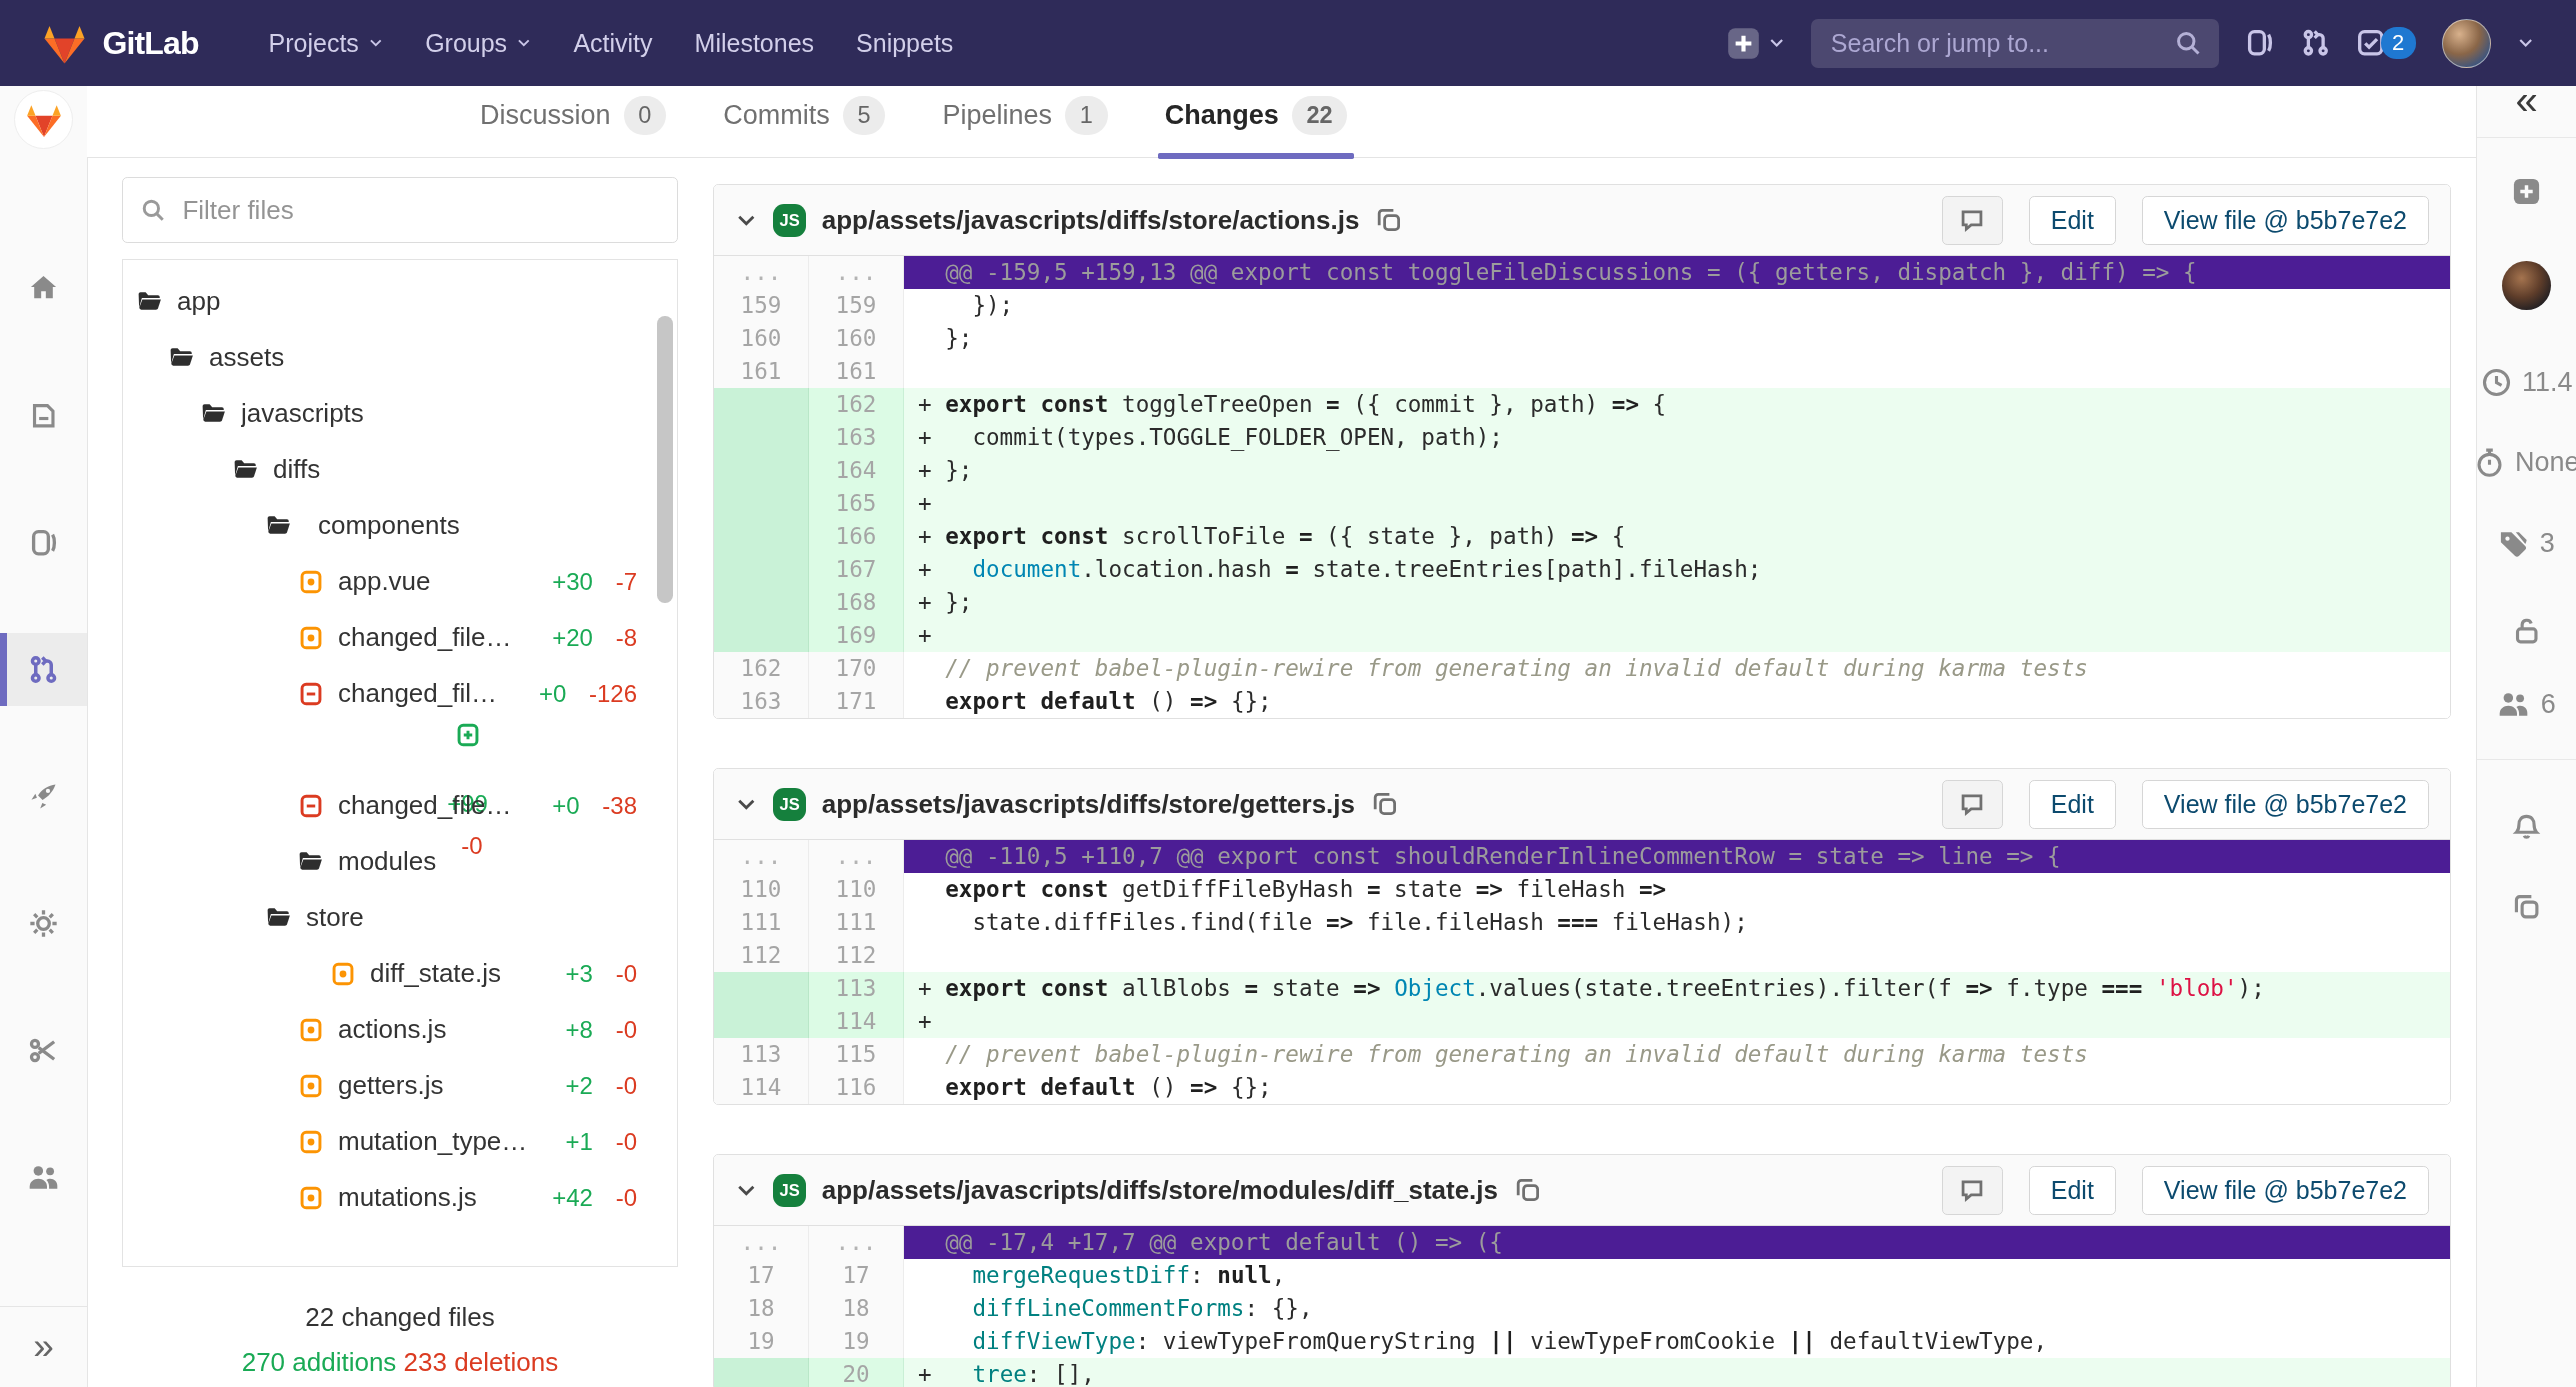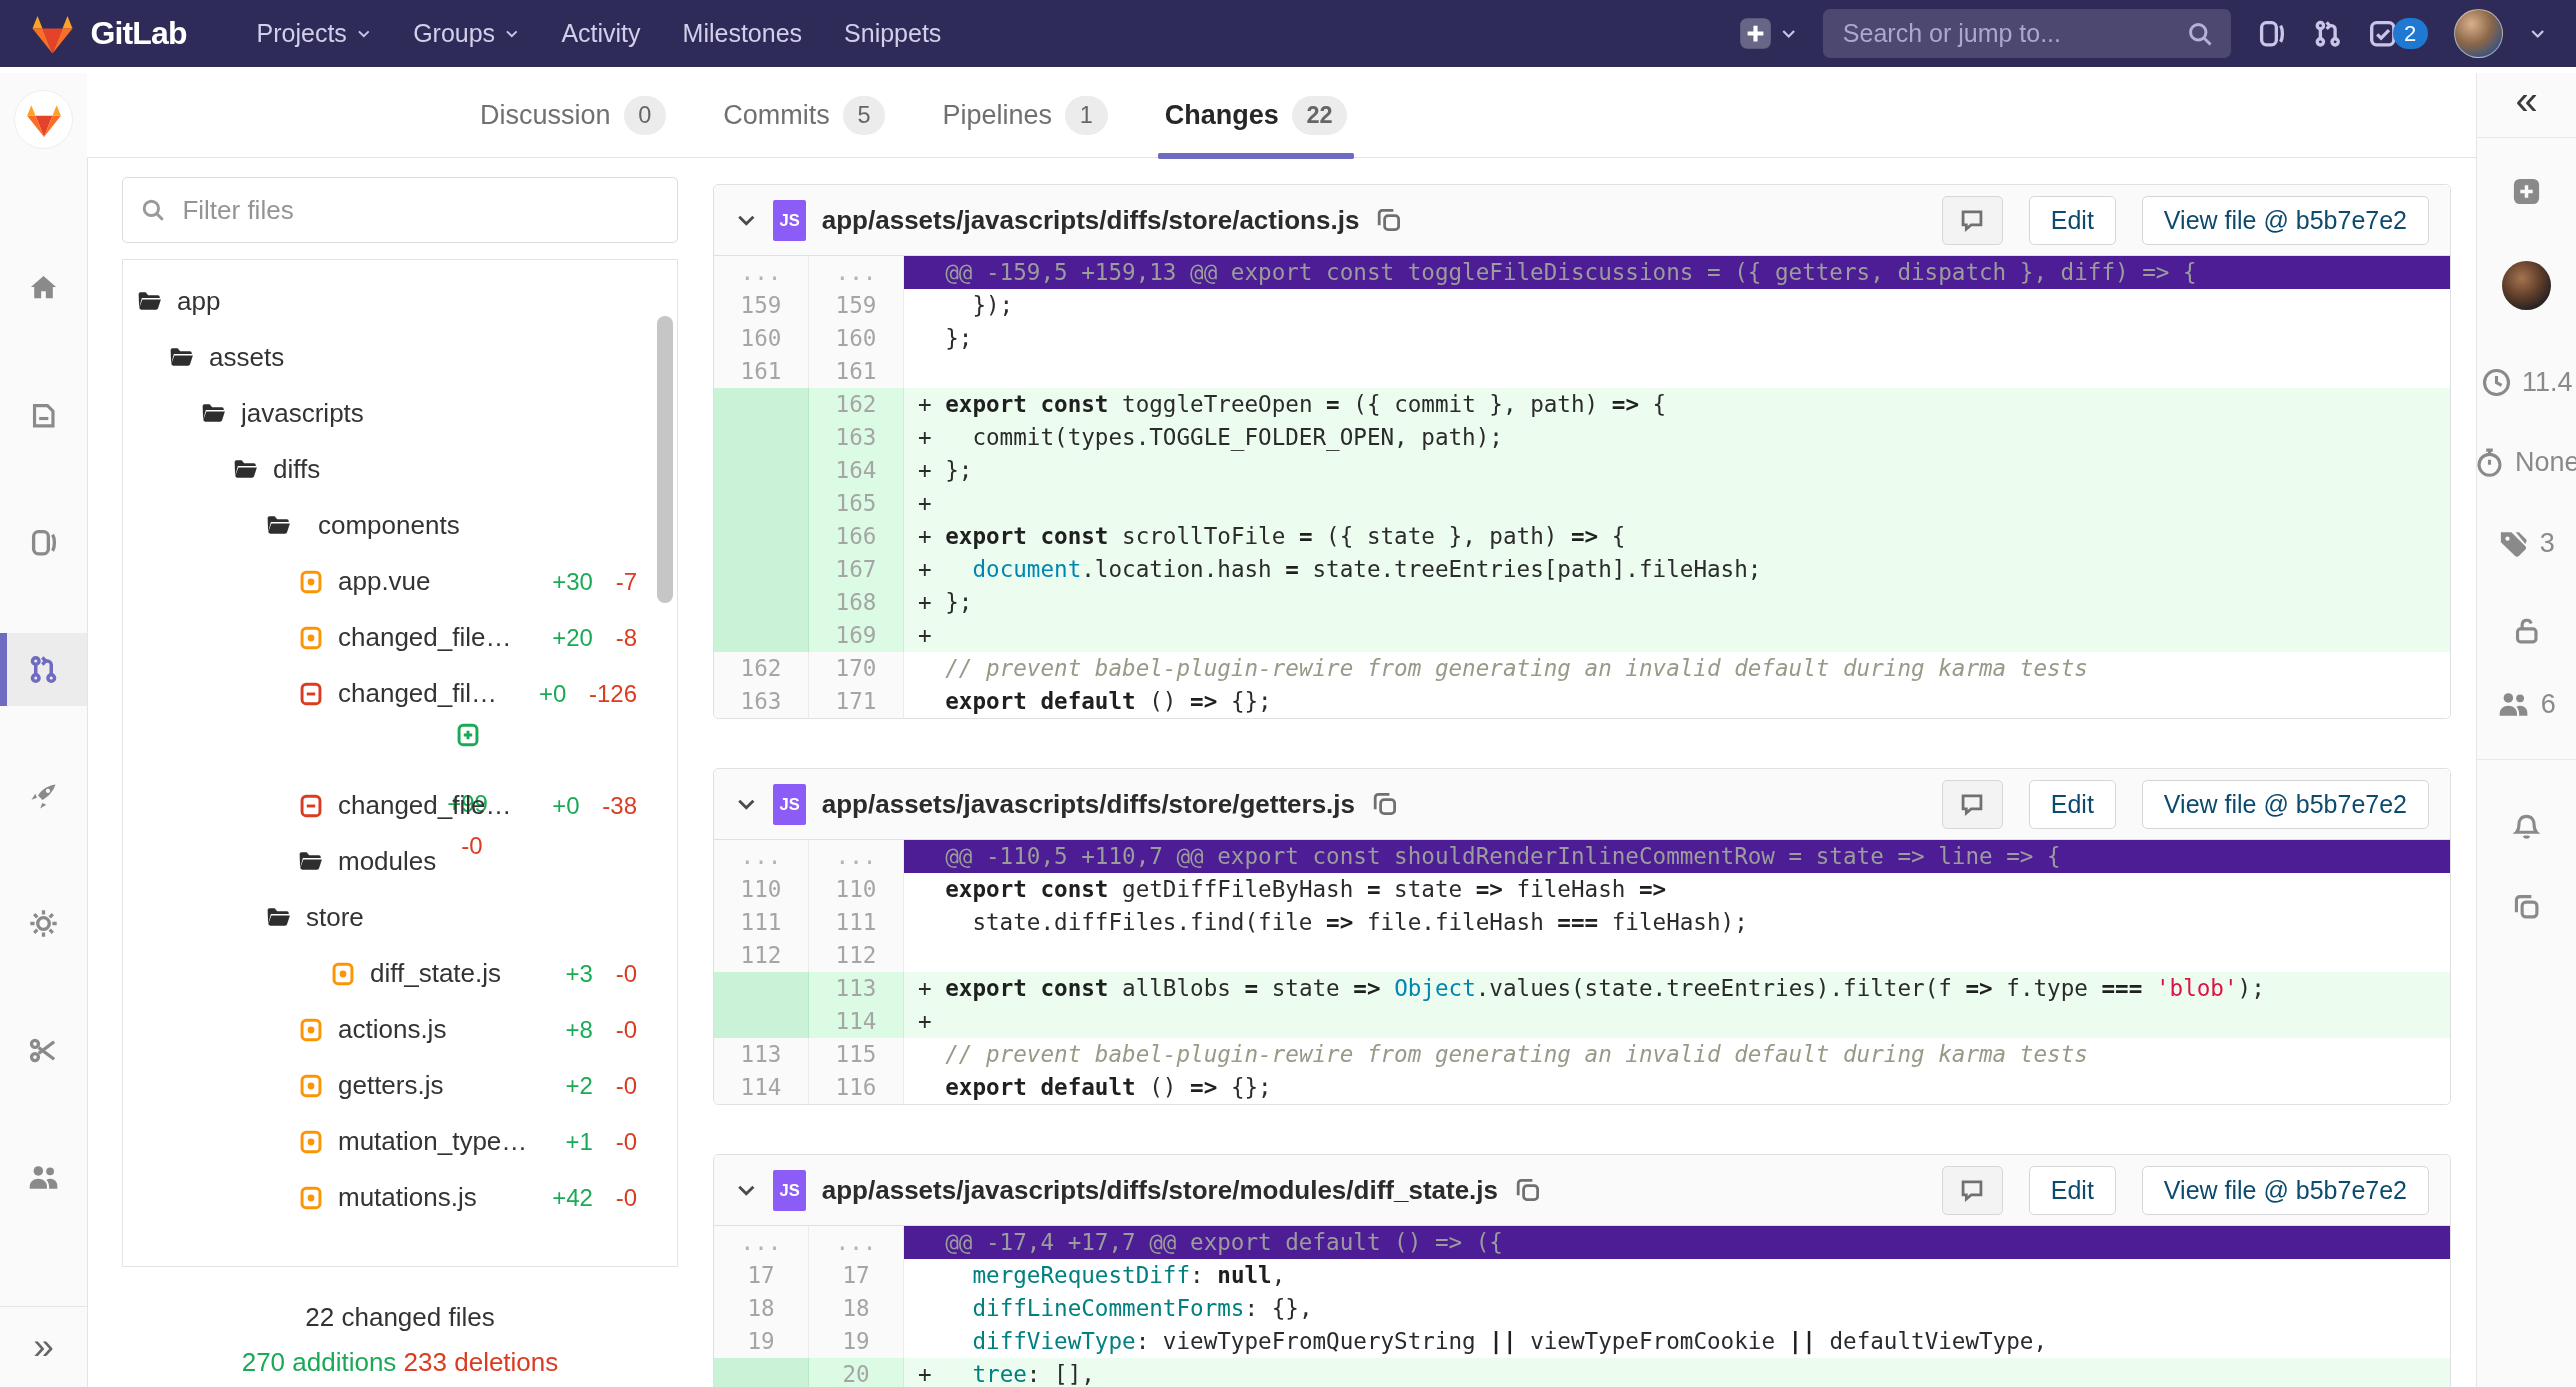--- a/index.html
+++ b/index.html
@@ -1,22 +1,22 @@
 <!DOCTYPE html>
 <html style="font-size:14px"><head>
 <meta charset="utf-8">
 <style>
   html,body{margin:0;padding:0;overflow:hidden;background:#fff;}
   #app{position:relative;width:2576px;height:1387px;overflow:hidden;background:#fff;
        font-family:"Liberation Sans",sans-serif;color:#2b2b2b;}
 
   
-  .topnav{position:absolute;left:0;top:0;width:100%;height:67px;background:#2f2b59;
+  .topnav{position:absolute;left:0;top:0;width:100%;height:86px;background:#2f2b59;
           display:flex;align-items:center;justify-content:space-between;box-sizing:border-box;
-          padding:0 30px;z-index:9;}
+          padding:0 42px;z-index:9;}
   .nav-left{display:flex;align-items:center;}
   .brand{color:#fff;font-size:32px;font-weight:bold;margin-left:15.6px;letter-spacing:-0.9px;cursor:pointer;}
   .nav-links{display:flex;margin-left:49px;}
   .nav-link{color:#d2cfea;font-size:25px;padding:8.7px 21px;display:flex;align-items:center;gap:8.7px;cursor:pointer;}
   .nav-right{display:flex;align-items:center;gap:26px;}
   .nav-plus{display:flex;align-items:center;gap:7px;color:#c9c5e8;cursor:pointer;}
   .nav-search{width:408px;height:49px;background:rgba(255,255,255,.14);border-radius:7px;
               display:flex;align-items:center;padding:0 17.4px;box-sizing:border-box;}
   .nav-search input{flex:1;background:transparent;border:none;outline:none;color:#fff;font-size:25px;
                     font-family:"Liberation Sans",sans-serif;}
@@ -74,21 +74,21 @@
   .tree-footer .stats{margin-top:14px;}
   .stat-add{color:#1aaa55;}
   .stat-del{color:#db3b21;}
 
   
   .diffs{position:absolute;left:713px;top:184px;width:1738px;bottom:0;overflow:hidden;}
   .diff-panel{border:0.9px solid #e0e0e0;border-radius:5.2px;margin-bottom:49px;overflow:hidden;background:#fff;}
   .diff-header{height:70px;background:#fafafa;border-bottom:0.9px solid #e0e0e0;display:flex;
                align-items:center;padding:0 21px;gap:15.6px;}
   .chev{color:#4a4a4a;display:flex;cursor:pointer;}
-  .js-badge{width:33px;height:41px;border-radius:2px;background:#8b5cf6;color:#fff;font-weight:bold;
+  .js-badge{width:33px;height:33px;border-radius:11px;background:#15803d;color:#fff;font-weight:bold;
             font-size:16.5px;display:flex;align-items:center;justify-content:center;flex:none;}
   .file-path{font-size:26px;font-weight:bold;color:#2b2b2b;}
   .copy-ico{color:#707070;display:flex;cursor:pointer;}
   .hsp{flex:1;}
   .btn{height:49px;border:0.9px solid #d6d6d6;border-radius:5.2px;background:#fff;font-size:25px;color:#0c4a6e;
        display:flex;align-items:center;padding:0 21px;cursor:pointer;white-space:nowrap;}
   .btn.icon-btn{background:#f3f3f3;color:#707070;padding:0 16.5px;}
   .diff-body{background:#fff;}
   .diff-row{display:flex;height:33px;font-family:"DejaVu Sans Mono",monospace;font-size:22.6px;line-height:33px;}
   .ln{width:94px;flex:none;text-align:center;color:#a5a5a5;background:#fafafa;

